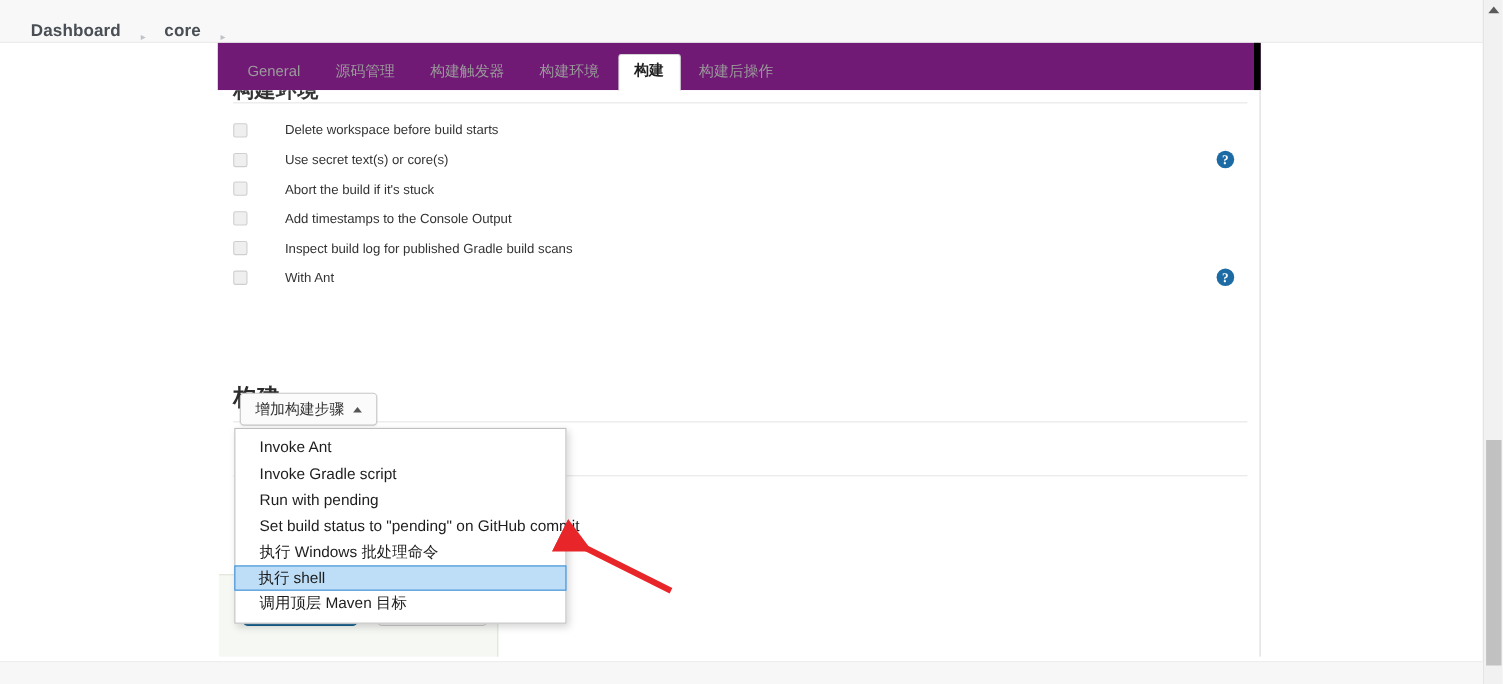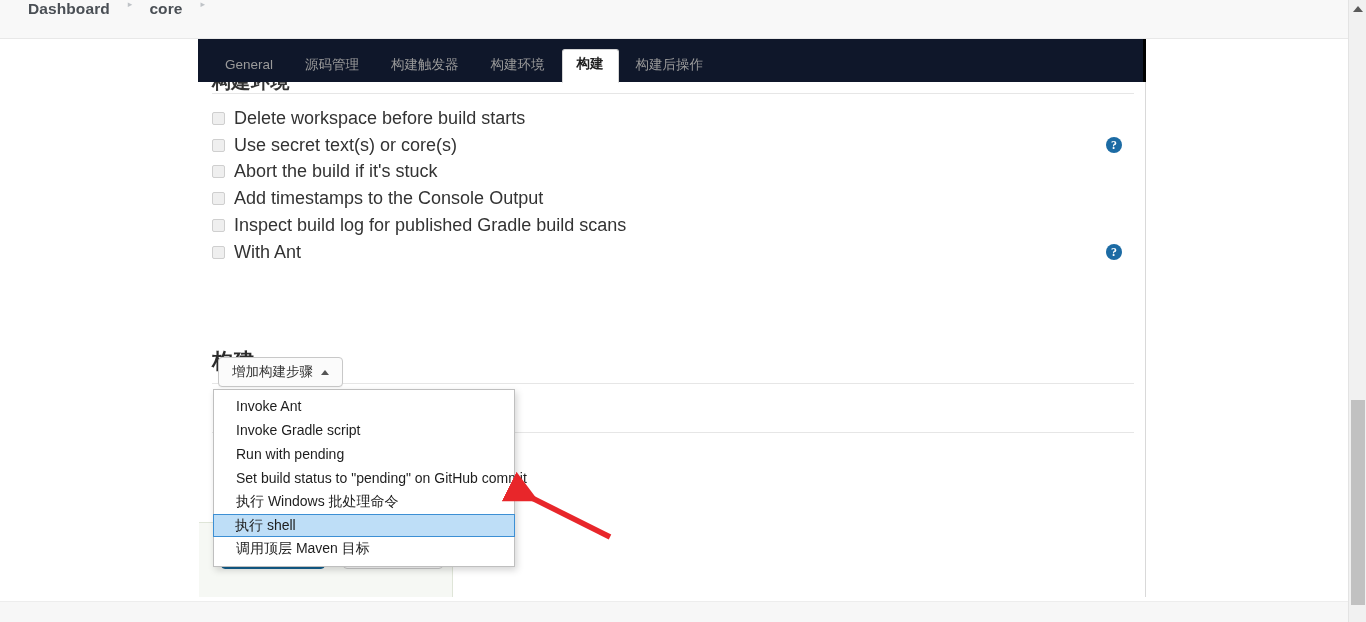--- a/index.html
+++ b/index.html
@@ -16,21 +16,21 @@
 
   
   #breadcrumb-bar {
     position: absolute;
     left: 0; top: 0;
     width: 1348px;
     height: 39px;
     background: #f8f8f8;
     border-bottom: 1px solid #e8e8e8;
     display: flex;
-    align-items: flex-start;
+    align-items: flex-end;
     padding-left: 28px;
   }
   .crumb {
     font-size: 15.5px;
     font-weight: bold;
     color: #4a4f55;
     letter-spacing: .1px;
   }
   .crumb.link { cursor: pointer; }
   .crumb-sep {
@@ -49,22 +49,22 @@
     height: 562px;
     background: #ffffff;
   }
 
   
   #tab-bar {
     position: absolute;
     left: 198px; top: 0px;
     width: 948px;
     height: 43px;
-    background: #0f172a;
-    border-right: 3px solid #000000;
+    background: #701a75;
+    border-right: 6px solid #000000;
   }
   #tab-list {
     position: absolute;
     left: 0; bottom: 0;
     display: flex;
     align-items: flex-end;
     height: 43px;
     padding-left: 12px;
   }
   .tab {
@@ -132,23 +132,24 @@
   .cb-box {
     width: 13px; height: 13px;
     border: 1px solid #cfcfcf;
     background: #efefef;
     border-radius: 2px;
     margin-right: 9px;
     flex: none;
     cursor: pointer;
   }
   .cb-label {
-    font-size: 18px;
+    font-size: 12px;
     color: #333333;
     white-space: nowrap;
+    margin-left: 25px;
   }
   .help-icon {
     position: absolute;
     right: 12px;
     top: 50%;
     transform: translateY(-50%);
     width: 16px; height: 16px;
     border-radius: 50%;
     background: #1c6ba4;
     color: #ffffff;

